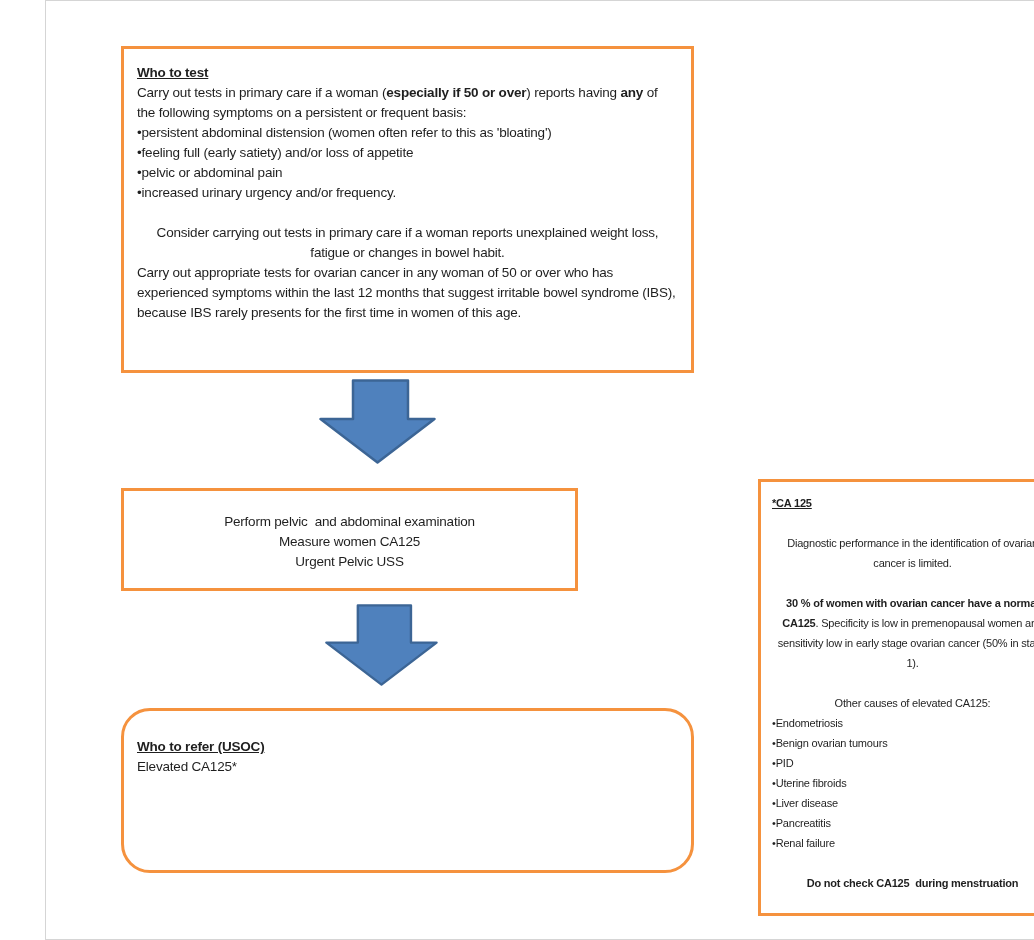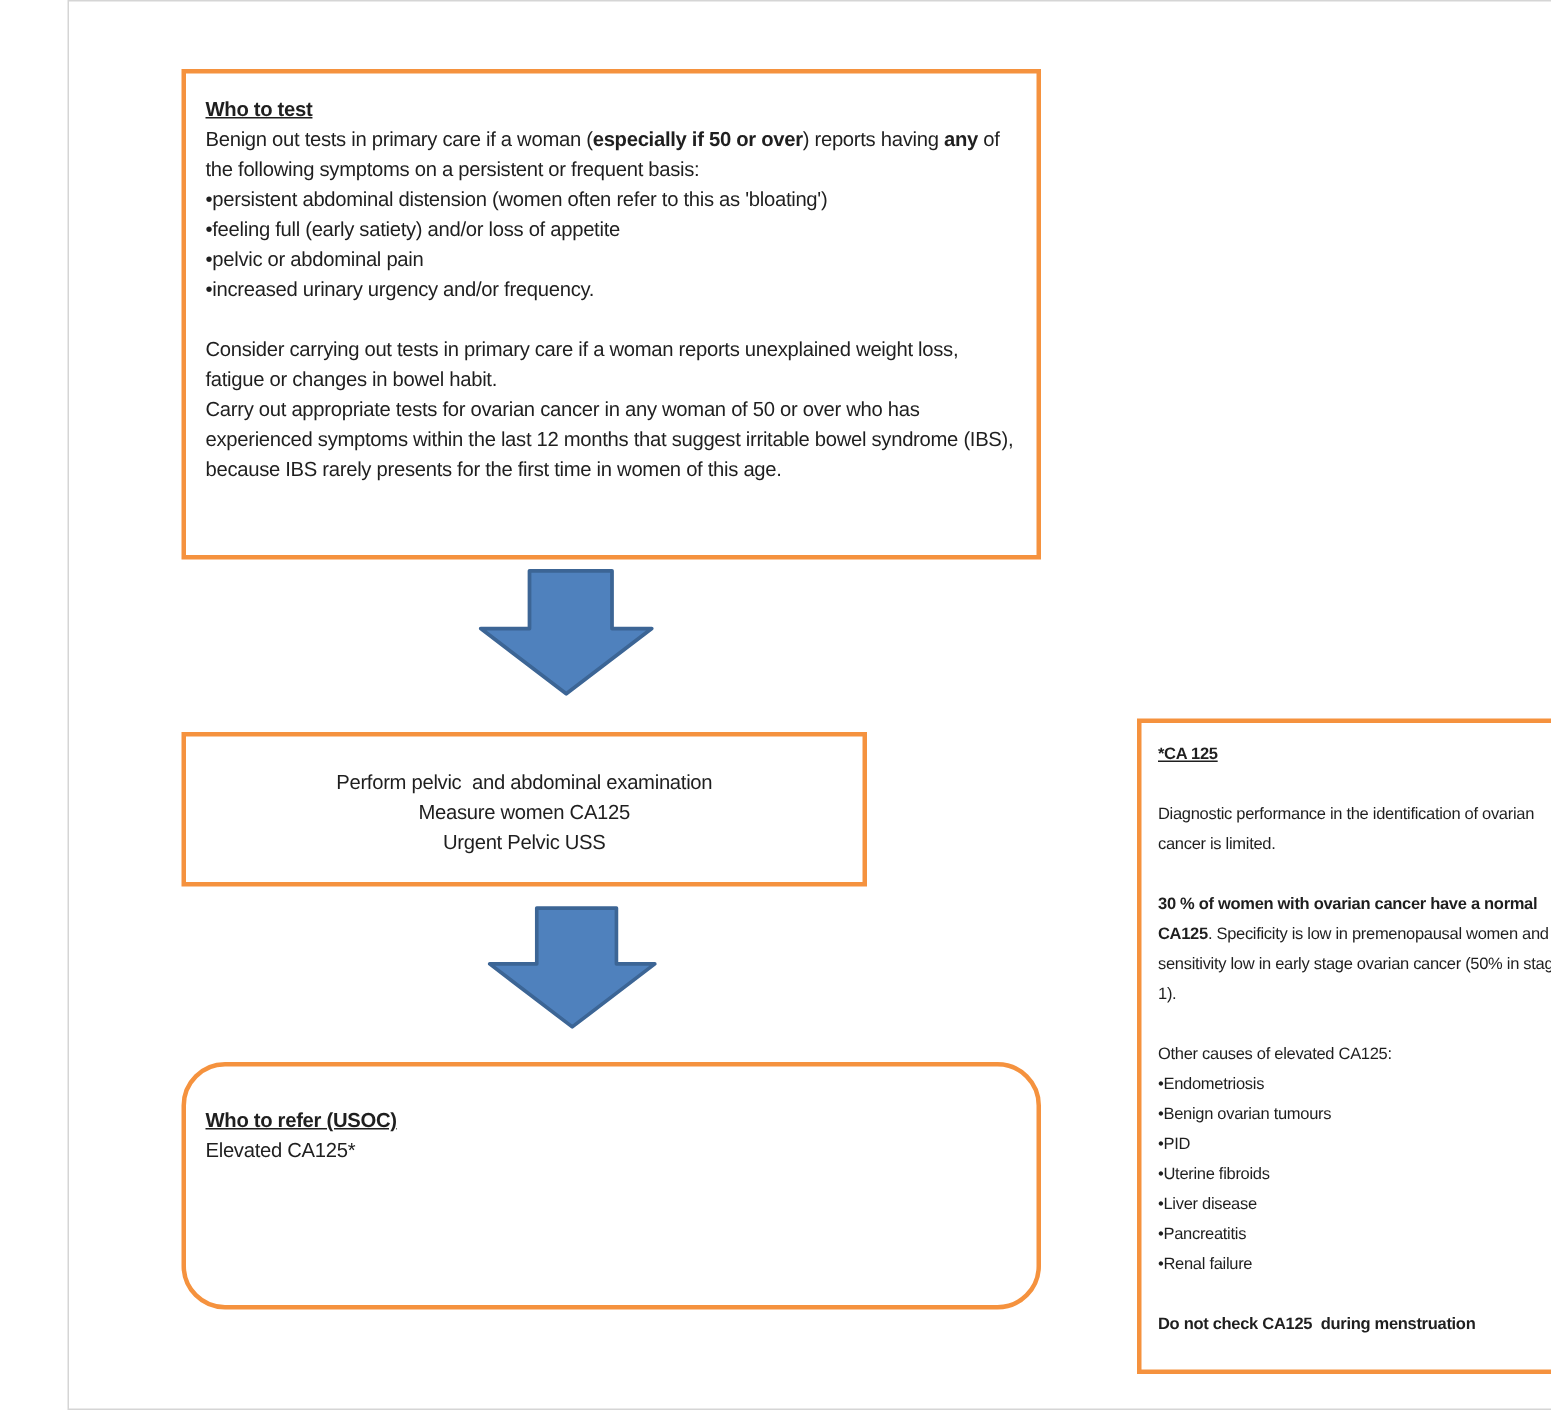--- a/index.html
+++ b/index.html
@@ -25,36 +25,36 @@
     background: #fff;
     overflow: hidden;
   }
   #who-to-test-box   { left: 75px;  top: 45px;  width: 573px; height: 327px; padding: 14px 13px; }
   #examination-box   { left: 75px;  top: 487px; width: 457px; height: 103px; padding-top: 21px; text-align: center; }
   #who-to-refer-box  { left: 75px;  top: 707px; width: 573px; height: 165px; padding: 26px 13px; border-radius: 29px; }
   #ca125-note-box    { left: 712px; top: 478px; width: 309px; height: 437px; padding: 11px 11px;
                        font-size: 11px; line-height: 20px; }
   .box-title { font-weight: bold; text-decoration: underline; }
   .b { font-weight: bold; }
-  .gap-above { margin-top: 20px; }
+  .gap-above { margin-top: 20px; text-align: center; }
   .bullet-item::before { content: "\2022 "; }
   .center-line, .pre { white-space: pre-wrap; }
   .arrow { position: absolute; }
   #down-arrow-1 { left: 273px; top: 378px; }
   #down-arrow-2 { left: 279px; top: 602px; }
   .arrow polygon { fill: var(--arrow-fill, #4F81BD); stroke: var(--arrow-stroke, #3C6595); stroke-width: 2.5; stroke-linejoin: round; }
 </style>
 </head>
 <body>
 
 <div class="canvas" style="--box-border: #F5923E; --arrow-fill: #4F81BD; --arrow-stroke: #3C6595; --text: #1F1F1F; --bg: #FFFFFF; --frame: #D5D5D5;">
 
   <div class="box" id="who-to-test-box">
     <div class="box-title">Who to test</div>
-    <div><span>Benign out tests in primary care if a woman (</span><span class="b">especially if 50 or over</span><span>) reports having </span><span class="b">any</span><span> of the following symptoms on a persistent or frequent basis:</span></div>
+    <div><span>Carry out tests in primary care if a woman (</span><span class="b">especially if 50 or over</span><span>) reports having </span><span class="b">any</span><span> of the following symptoms on a persistent or frequent basis:</span></div>
     <div>
         <div class="bullet-item">persistent abdominal distension (women often refer to this as 'bloating')</div>
         <div class="bullet-item">feeling full (early satiety) and/or loss of appetite</div>
         <div class="bullet-item">pelvic or abdominal pain</div>
         <div class="bullet-item">increased urinary urgency and/or frequency.</div>
       </div>
     <div class="gap-above">Consider carrying out tests in primary care if a woman reports unexplained weight loss, fatigue or changes in bowel habit.</div>
     <div>Carry out appropriate tests for ovarian cancer in any woman of 50 or over who has experienced symptoms within the last 12 months that suggest irritable bowel syndrome (IBS), because IBS rarely presents for the first time in women of this age.</div>
   </div>
 

